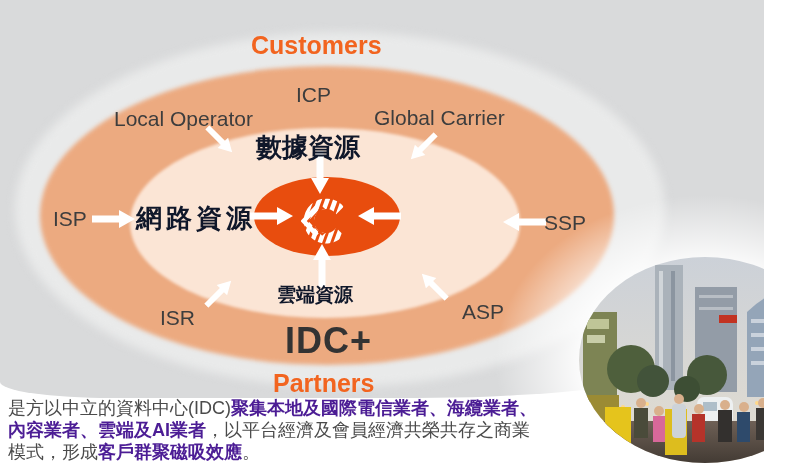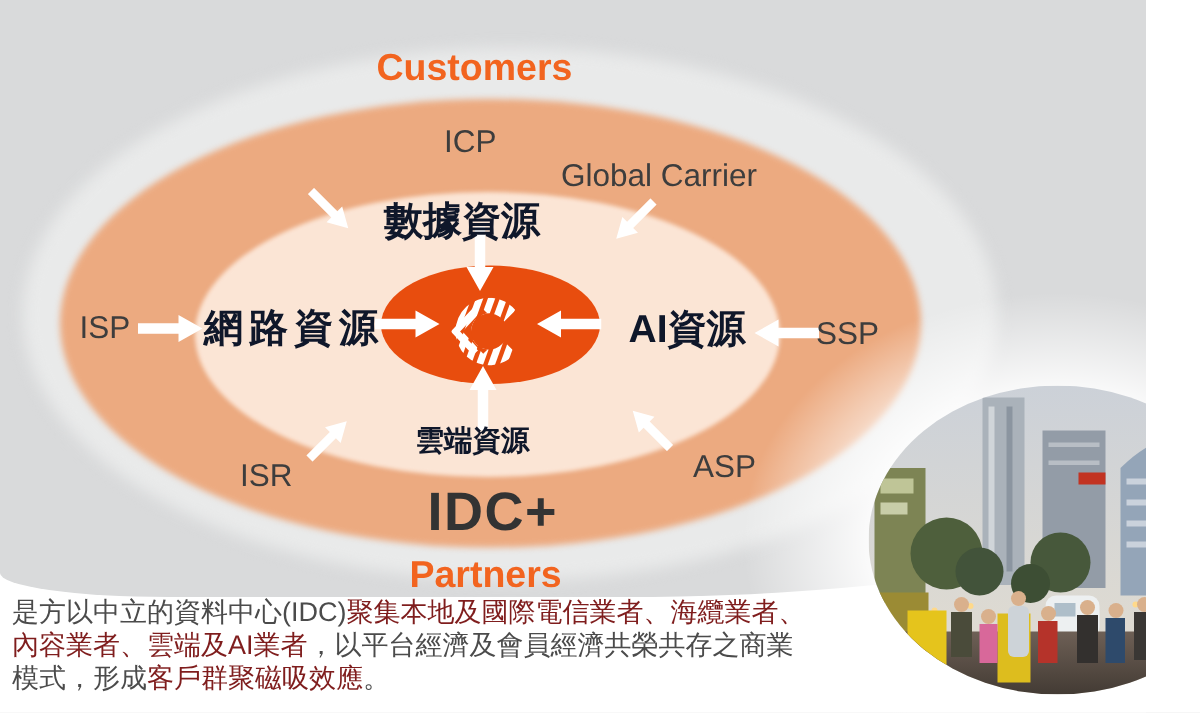--- a/index.html
+++ b/index.html
@@ -24,21 +24,21 @@
   .lbl{white-space:nowrap;line-height:1;}
   .role{font-size:21px;color:#3d3d3d;}
   .res{font-size:26px;font-weight:bold;color:#0f172a;}
   .cap{font-size:25px;font-weight:bold;color:#f2641f;}
   .idc{font-size:36px;font-weight:bold;color:#333333;letter-spacing:1px;}
   
   .arrow{width:44px;height:20px;}
   .arrow svg{display:block;}
   
   .para{left:8px;top:397px;width:560px;font-size:18px;line-height:22px;color:#4b4b4b;}
-  .para .o{color:#7f1d1d;font-weight:normal;}
+  .para .o{color:#4c1d95;font-weight:bold;}
   .para div{white-space:nowrap;}
 </style>
 </head>
 <body>
 
 <div class="stage">
 
   <div class="abs gray-bg"></div>
   <div class="abs ellipse ring-outer"></div>
   <div class="abs ellipse ring-middle"></div>
@@ -115,29 +115,29 @@
       </svg>
   </div>
   <div class="abs arrow" style="left:412px;top:276px;transform:rotate(-135deg) scale(0.82);">
     <svg width="44" height="20" viewBox="0 0 44 20">
         <polygon fill="#fff" points="0,6.5 27,6.5 27,1 43,10 27,19 27,13.5 0,13.5"></polygon>
       </svg>
   </div>
 
   <div class="abs lbl cap" style="left:251px;top:33px;">Customers</div>
   <div class="abs lbl role" style="left:296px;top:84px;text-align:right;">ICP</div>
+  <div class="abs lbl role" style="left:114px;top:108px;">Local Operator</div>
   <div class="abs lbl role" style="left:374px;top:107px;">Global Carrier</div>
   <div class="abs lbl role" style="left:53px;top:208px;">ISP</div>
   <div class="abs lbl role" style="left:544px;top:212px;">SSP</div>
   <div class="abs lbl role" style="left:160px;top:307px;">ISR</div>
   <div class="abs lbl role" style="left:438px;top:301px;margin-left:24px;">ASP</div>
 
   <div class="abs lbl res" style="left:256px;top:134px;">數據資源</div>
   <div class="abs lbl res" style="left:136px;top:205px;letter-spacing:4px;">網路資源</div>
-  <div class="abs lbl res" style="left:419px;top:206px;">AI資源</div>
   <div class="abs lbl res" style="left:277px;top:285px;font-size:19px;">雲端資源</div>
 
   <div class="abs lbl idc" style="left:285px;top:323px;">IDC+</div>
   <div class="abs lbl cap" style="left:273px;top:371px;">Partners</div>
 
   <div class="abs photo">
     <svg width="252" height="206" viewBox="0 0 252 206">
       <defs>
         <linearGradient id="skyg" x1="0" y1="0" x2="0" y2="1">
           <stop offset="0" stop-color="#ccd1d8"></stop>

